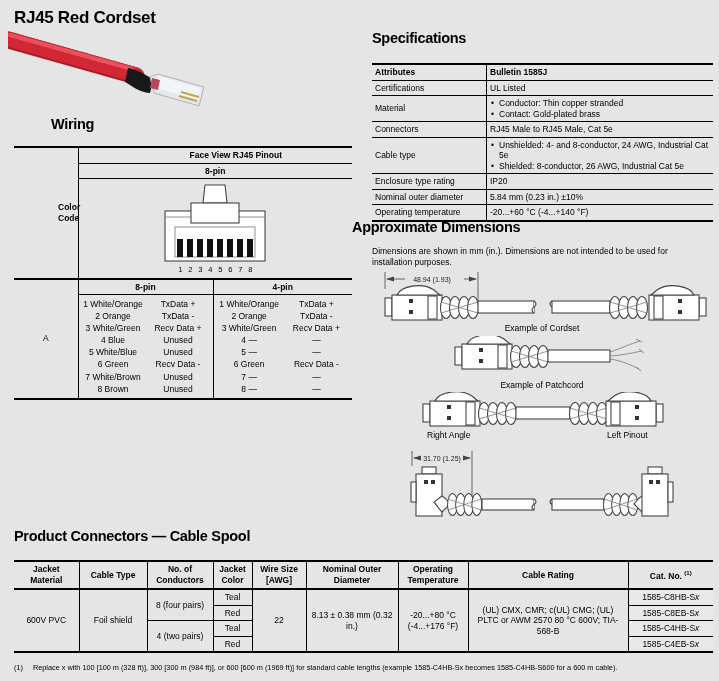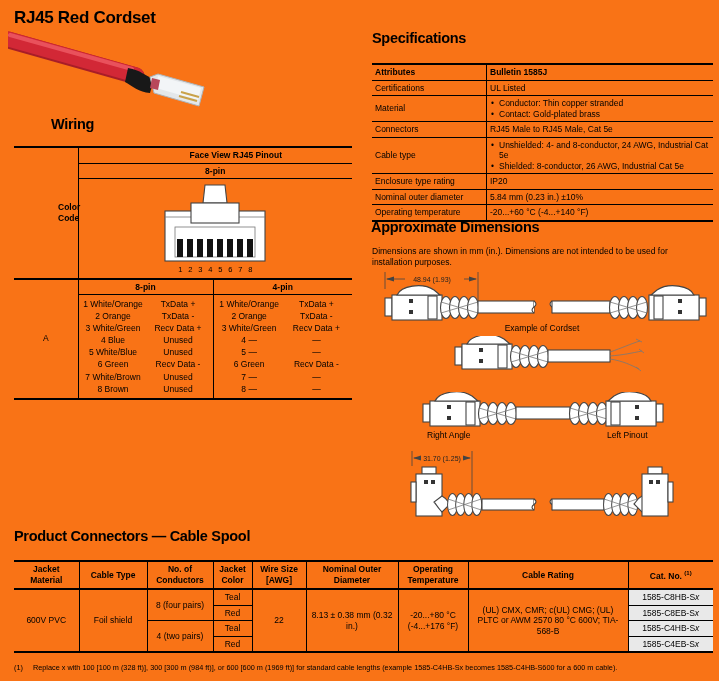--- a/index.html
+++ b/index.html
@@ -1,16 +1,16 @@
 <!DOCTYPE html>
 <html><head>
 <meta charset="utf-8">
 <style>
   html,body{margin:0;padding:0;background:#fff;}
-  #page{position:relative;width:719px;height:681px;background:#f97316;overflow:hidden;
+  #page{position:relative;width:719px;height:681px;background:#e5e5e5;overflow:hidden;
         font-family:"Liberation Sans",sans-serif;color:#000;}
   .abs{position:absolute;}
   .h1{font-size:17px;font-weight:bold;letter-spacing:-0.3px;}
   .h2{font-size:14.5px;font-weight:bold;letter-spacing:-0.3px;}
   .note{font-size:8.5px;line-height:11px;}
   .cap{font-size:8.5px;text-align:center;}
   table{border-collapse:collapse;table-layout:fixed;}
   td,th{padding:2px 3px;vertical-align:middle;font-size:8.5px;line-height:10.5px;}
   
   .spec{width:341px;border-top:2.5px solid #000;border-bottom:2.5px solid #000;}
@@ -259,21 +259,21 @@
       <td>Nominal outer diameter</td>
       <td>5.84 mm (0.23 in.) ±10%</td>
     </tr>
     <tr>
       <td>Operating temperature</td>
       <td>-20...+60 °C (-4...+140 °F)</td>
     </tr>
   </tbody>
     </table>
 
-  <div class="abs h2" style="left:371px;top:219px;">Approximate Dimensions</div>
+  <div class="abs h2" style="left:352px;top:219px;">Approximate Dimensions</div>
   <div class="abs note" style="left:372px;top:246px;width:332px;">Dimensions are shown in mm (in.). Dimensions are not intended to be used for installation purposes.</div>
 
   <svg class="abs" style="left:374px;top:269px;" width="340" height="52" viewBox="0 0 340 52">
     <line class="dim" x1="11" y1="3" x2="11" y2="20"></line>
     <line class="dim" x1="104" y1="3" x2="104" y2="44"></line>
     <line class="dim" x1="13" y1="10" x2="31" y2="10"></line>
     <line class="dim" x1="90" y1="10" x2="102" y2="10"></line>
     <polygon points="12,10 20,7.5 20,12.5" fill="#444"></polygon>
     <polygon points="103,10 95,7.5 95,12.5" fill="#444"></polygon>
     <text class="dimtxt" x="58" y="12.5" text-anchor="middle">48.94 (1.93)</text>
@@ -294,20 +294,21 @@
 
   <svg class="abs" style="left:450px;top:336px;" width="195" height="44" viewBox="0 0 195 44">
     <use href="#plugH" transform="translate(4,-4)"></use>
     <g transform="translate(61,-4)">
         <use href="#braidH"></use>
       </g>
     <rect class="line" x="98" y="14" width="62" height="12"></rect>
     <path class="thin" d="M160,16 C172,12 180,8 190,5 M160,20 C173,19 182,17 192,15 M160,23 C173,25 181,29 189,33"></path>
     <path class="thin" d="M186,3 l6,3 M189,13 l5,4 M186,31 l5,4"></path>
   </svg>
+  <div class="abs cap" style="left:372px;top:380px;width:340px;">Example of Patchcord</div>
 
   <svg class="abs" style="left:420px;top:392px;" width="246" height="40" viewBox="0 0 246 40">
     <use href="#plugH" transform="translate(2,-3)"></use>
     <g transform="translate(59,-3)">
         <use href="#braidH"></use>
       </g>
     <rect class="line" x="96" y="15" width="54" height="12"></rect>
     <g transform="translate(150,-3)">
         <use href="#braidH"></use>
       </g>

